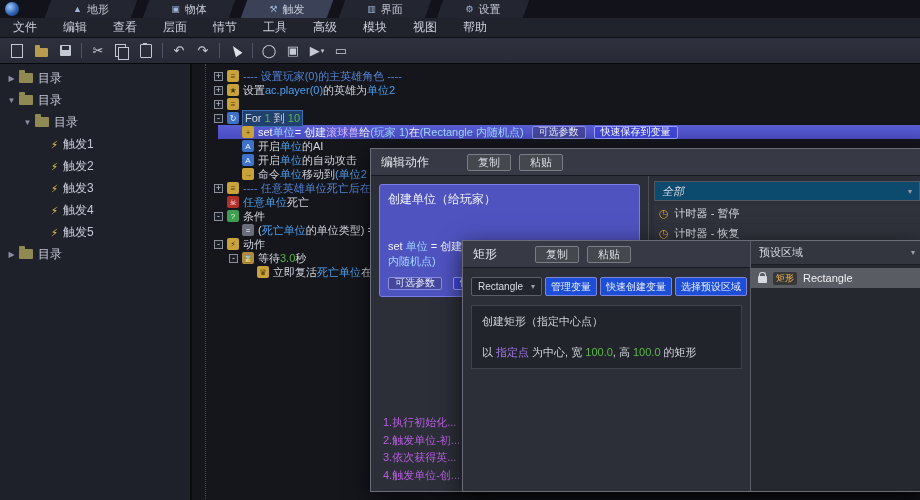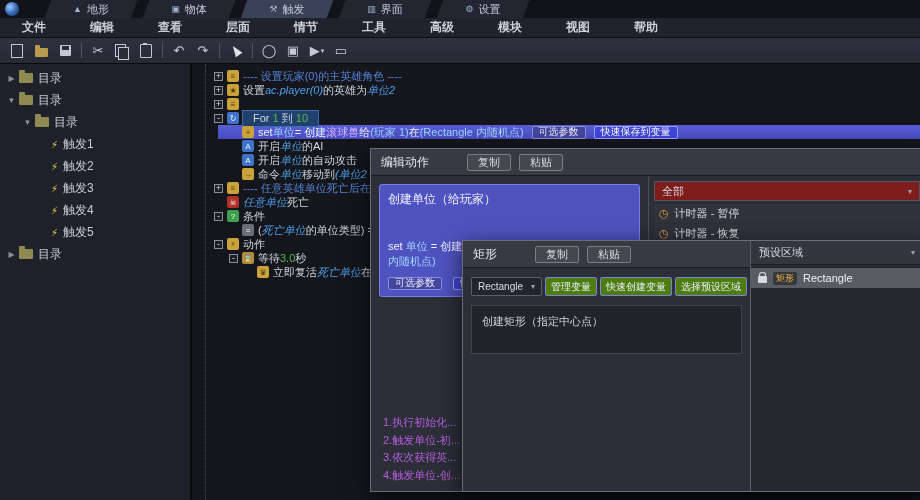--- a/index.html
+++ b/index.html
@@ -12,21 +12,21 @@
   .tabs{display:flex;height:18px;}
   .tab{position:relative;height:18px;width:92px;margin-right:6px;display:flex;align-items:center;
        justify-content:center;gap:5px;font-size:11px;color:#c3c8d6;cursor:default;}
   .tab::before{content:'';position:absolute;inset:0 3px;background:#232631;transform:skewX(-20deg);}
   .tab.active::before{background:#3b4156;}
   .tab>*{position:relative;}
   .tab-ic{font-size:9px;color:#9fb4d6;}
   
   .menubar{height:19px;background:#20222c;display:flex;align-items:center;font-size:12px;
            border-bottom:1px solid #0e0f14;}
-  .menu-item{padding:0 22px;height:100%;display:flex;align-items:center;color:#ccd0da;font-weight:bold;}
+  .menu-item{padding:0 13px;height:100%;display:flex;align-items:center;color:#ccd0da;}
   
   .toolbar{height:25px;background:linear-gradient(#2f323e,#272a35);display:flex;align-items:center;
            padding-left:5px;border-bottom:1px solid #08090c;}
   .tb-btn{width:24px;height:21px;display:flex;align-items:center;justify-content:center;gap:1px;
           color:#c6cad6;font-size:13px;border-radius:2px;background:none;border:none;padding:0;}
   .tb-sep{width:1px;height:15px;background:#515464;margin:0 4px;}
   .ci-new-file{width:10px;height:12px;border:1px solid #c4c8d4;position:relative;}
   .ci-open-project{width:13px;height:9px;background:#b99b4e;border-radius:0 1px 1px 1px;position:relative;margin-top:3px;}
   .ci-open-project::before{content:'';position:absolute;top:-3px;left:0;width:5px;height:3px;background:#b99b4e;border-radius:1px 1px 0 0;}
   .ci-save{width:11px;height:11px;background:#c4c8d4;position:relative;border-radius:1px;}
@@ -50,58 +50,58 @@
   .main{flex:1;background:#14161c;position:relative;overflow:hidden;}
   .trunk{position:absolute;left:13px;top:0;bottom:0;border-left:1px dotted #474b58;}
   .rows{position:absolute;left:0;top:5px;right:0;}
   .trow{height:14px;display:flex;align-items:center;font-size:11px;white-space:nowrap;box-sizing:border-box;}
   .trow.sel{background:linear-gradient(#5a5ed6,#484cc0);}
   .exp{width:9px;height:9px;border:1px solid #8a8e98;background:#1d1f26;color:#d0d4de;font-size:9px;
        line-height:7px;text-align:center;margin-right:4px;box-sizing:border-box;flex:none;}
   .expsp{width:13px;flex:none;}
   .ticon{width:12px;height:12px;border-radius:2px;margin-right:4px;display:flex;align-items:center;
          justify-content:center;font-size:8px;flex:none;overflow:hidden;}
-  .txtsel{background:#20406e;box-shadow:0 0 0 1px #3c6cb0;padding:0 10px;}
+  .txtsel{background:#20406e;box-shadow:0 0 0 1px #3c6cb0;padding:0 2px;}
   .chip{height:13px;display:inline-flex;align-items:center;padding:0 6px;font-size:10px;border-radius:2px;margin-left:8px;box-sizing:border-box;}
   .chip1{background:#44479c;border:1px solid #8a8ee0;color:#e8eaff;}
   .chip2{background:#4046d8;border:1px solid #9aa0ff;color:#fff;}
   
-  .sg-w{color:#d4d7df;} .sg-wl{color:#f0f2ff;} .sg-b{color:#4da0ee;font-style:italic;} .sg-lb{color:#9fd6ff;}
+  .sg-w{color:#d4d7df;} .sg-wl{color:#f0f2ff;} .sg-b{color:#4da0ee;} .sg-lb{color:#9fd6ff;}
   .sg-p{color:#a678ea;} .sg-lp{color:#d9b8ff;} .sg-g{color:#5cb946;}
   .sg-cb{color:#5585d8;} .sg-cg{color:#46a062;}
   
   .dlg{position:absolute;background:#2c2e38;border:1px solid #6a6c78;box-shadow:0 6px 22px rgba(0,0,0,.65);box-sizing:border-box;}
   .dtitle{height:26px;background:#373944;border-bottom:1px solid #191a21;display:flex;align-items:center;
           padding:0 10px;gap:8px;font-size:12px;color:#e4e6ee;flex:none;}
   .dtext{margin-right:30px;}
   .dbtn{height:17px;padding:0 10px;background:#45474f;border:1px solid #7b7d86;color:#dadce4;font-size:11px;
         border-radius:2px;display:flex;align-items:center;font-family:inherit;}
   #dlg1{left:370px;top:148px;width:556px;height:344px;}
   .d1body{display:flex;height:316px;}
   .d1left{width:277px;position:relative;padding:8px;box-sizing:border-box;flex:none;}
   .abox{background:#4f53c0;border:1px solid #7a7ee8;border-radius:3px;padding:6px 8px;font-size:11px;}
   .abox-h{color:#f2f3ff;margin-bottom:5px;font-size:12px;}
   .abox-line{line-height:15px;white-space:normal;margin-top:31px;}
   .abox-chips{margin-top:7px;}
   .abox-chips .chip{margin-left:0;margin-right:8px;}
   .flines{position:absolute;left:12px;top:238px;font-size:11px;line-height:17.5px;color:#b65fe0;white-space:nowrap;}
   .d1right{flex:1;border-left:1px solid #4b4d57;padding:5px;box-sizing:border-box;}
-  .ddown{height:20px;background:#7f1d1d;border:1px solid #54565f;display:flex;align-items:center;
-         padding:4px 7px;font-size:11px;color:#d8dae2;justify-content:space-between;box-sizing:border-box;}
+  .ddown{height:20px;background:#0c4a6e;border:1px solid #54565f;display:flex;align-items:center;
+         padding:4px 7px;font-size:11px;color:#d8dae2;justify-content:space-between;box-sizing:border-box;font-style:italic;}
   .alist{margin-top:3px;}
   .aitem{height:19px;display:flex;align-items:center;gap:6px;padding:0 5px;font-size:11px;color:#d4d7df;
          background:#30323c;margin-bottom:1px;}
   .tic{color:#e09a38;font-size:11px;}
   .caret{font-size:8px;color:#9ba0ae;}
   #dlg2{left:462px;top:240px;width:462px;height:252px;display:flex;}
   .d2left{width:288px;display:flex;flex-direction:column;border-right:1px solid #5a5c66;box-sizing:border-box;flex:none;}
   .btnrow{display:flex;gap:3px;padding:9px 4px 0 8px;}
   .selbtn{height:19px;background:#23252e;border:1px solid #5c5f6a;color:#dcdee6;font-size:10px;display:flex;
           align-items:center;gap:8px;padding:0 6px;border-radius:2px;font-family:inherit;white-space:nowrap;}
-  .ibtn{height:19px;background:#4d7c0f;border:1px solid #7e83da;color:#eef0ff;font-size:10px;padding:0 5px;
+  .ibtn{height:19px;background:#1d4ed8;border:1px solid #7e83da;color:#eef0ff;font-size:10px;padding:0 5px;
         border-radius:2px;display:flex;align-items:center;font-family:inherit;white-space:nowrap;}
   .descbox{margin:9px 8px;background:#22242c;border:1px solid #3f424d;padding:8px 10px;font-size:11px;}
   .desc-t{color:#d2d5dd;margin-bottom:16px;}
   .d2right{flex:1;background:#26282f;display:flex;flex-direction:column;}
   .phead{height:23px;background:#34363f;display:flex;align-items:center;justify-content:space-between;
          padding:0 8px;font-size:11px;color:#d6d9e1;border-bottom:1px solid #1d1e25;flex:none;}
   .pitem{height:20px;background:#5a5c63;display:flex;align-items:center;gap:6px;padding:0 7px;margin-top:3px;
          font-size:11px;color:#f0f1f5;}
   .ptag{background:rgba(0,0,0,.4);color:#f0b54a;font-size:9px;padding:0 3px;border-radius:2px;height:13px;
         display:flex;align-items:center;}
@@ -410,20 +410,21 @@
         <button class="selbtn">
           <span>Rectangle</span>
           <span class="caret">▾</span>
         </button>
         <button class="ibtn">管理变量</button>
         <button class="ibtn">快速创建变量</button>
         <button class="ibtn">选择预设区域</button>
       </div>
       <div class="descbox">
         <div class="desc-t">创建矩形（指定中心点）</div>
+        <div class="desc-l"><span class="sg-w">以 </span><span class="sg-p">指定点</span><span class="sg-w"> 为中心, 宽 </span><span class="sg-g">100.0</span><span class="sg-w">, 高 </span><span class="sg-g">100.0</span><span class="sg-w"> 的矩形</span></div>
       </div>
     </div>
     <div class="d2right">
       <div class="phead">
         <span>预设区域</span>
         <span class="caret">▾</span>
       </div>
       <div class="pitem">
         <span class="lock"></span>
         <span class="ptag">矩形</span>

